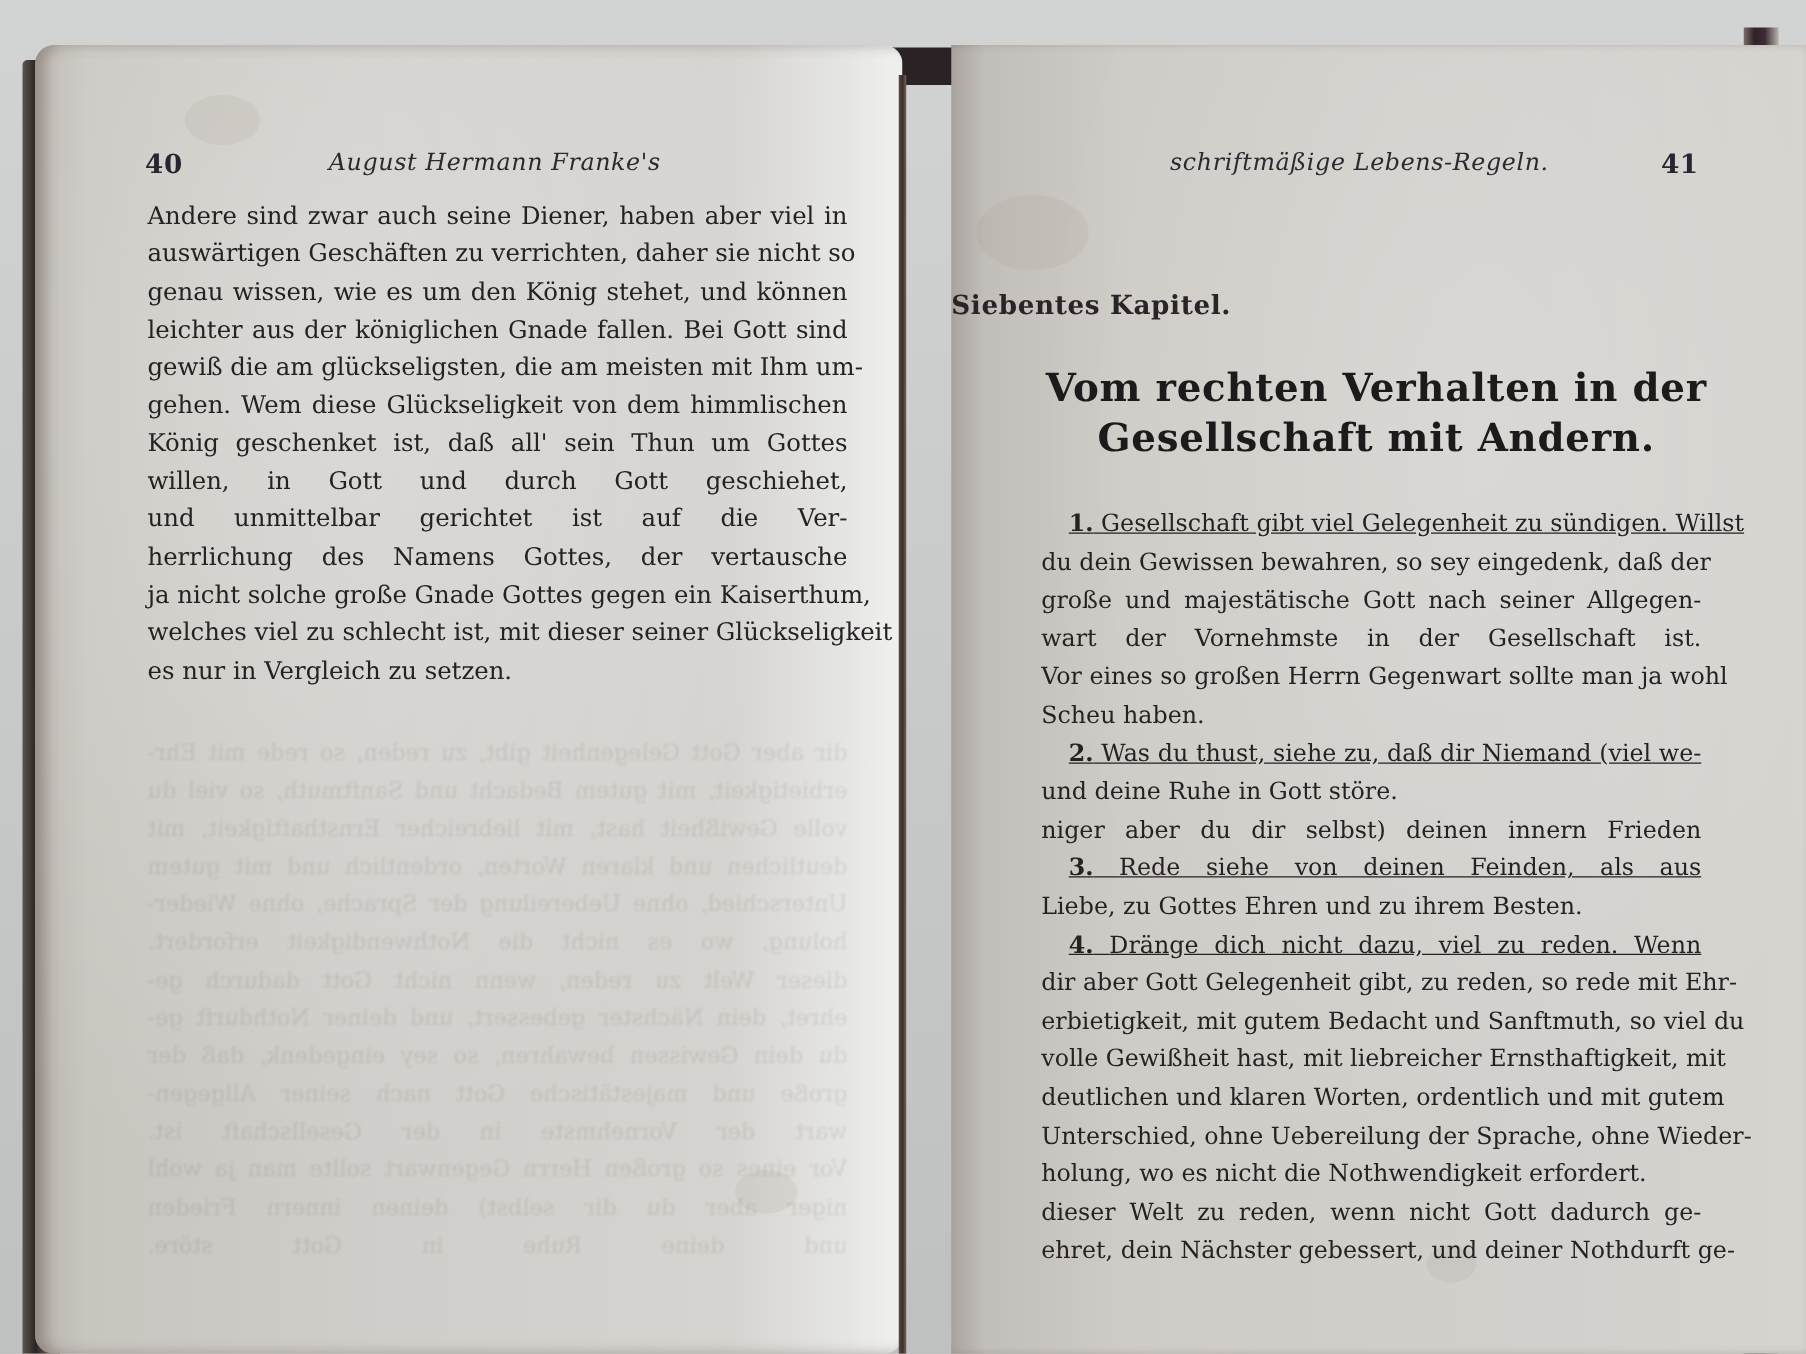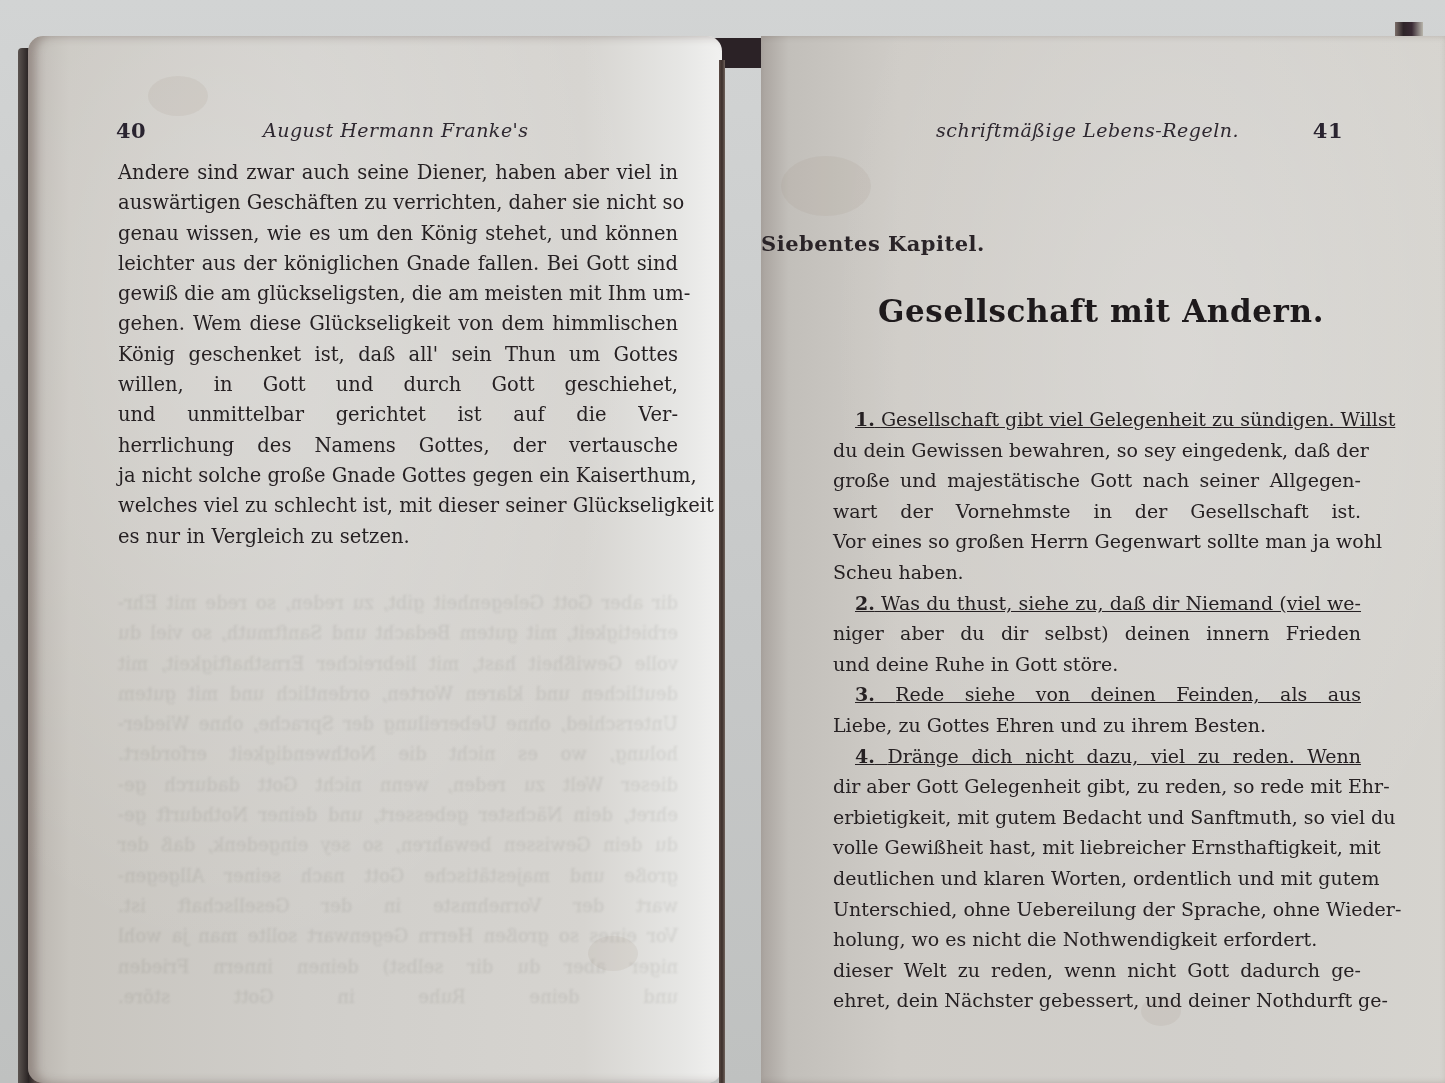--- a/index.html
+++ b/index.html
@@ -93,21 +93,21 @@
       letter-spacing: 0.5px;
     }
     .page-num {
       position: absolute;
       top: 0;
       font-weight: bold;
       font-size: 21px;
       color: #2a2430;
     }
     .page-left .page-num { left: 88px; }
-    .page-right .page-num { right: 108px; }
+    .page-right .page-num { right: 92px; }
     .head-title {
       position: absolute;
       top: 1px;
       font-style: italic;
       color: #2e2830;
     }
     .page-left .head-title { left: 235px; }
     .page-right .head-title { left: 175px; }
 
     
@@ -243,35 +243,36 @@
   <div class="stain" style="left:20px;top:120px;width:90px;height:60px;"></div>
 
   <div class="running-head">
     <span class="head-title">schriftmäßige Lebens-Regeln.</span>
     <span class="page-num">41</span>
   </div>
 
   <div class="chapter-label">Siebentes Kapitel.</div>
 
   <div class="chapter-title">
+    <div>Vom rechten Verhalten in der</div>
     <div>Gesellschaft mit Andern.</div>
   </div>
 
   <div class="text-block">
 
     <span class="line indent"><span class="num">1.</span> <span>Gesellschaft gibt viel Gelegenheit zu sündigen.  Willst</span></span>
     <span class="line">du dein Gewissen bewahren, so sey eingedenk, daß der</span>
     <span class="line">große und majestätische Gott nach seiner Allgegen-</span>
     <span class="line">wart der Vornehmste in der Gesellschaft ist.</span>
     <span class="line">Vor eines so großen Herrn Gegenwart sollte man ja wohl</span>
     <span class="line last">Scheu haben.</span>
 
     <span class="line indent"><span class="num">2.</span> <span>Was du thust, siehe zu, daß dir Niemand (viel we-</span></span>
+    <span class="line last">und deine Ruhe in Gott störe.</span>
     <span class="line">niger aber du dir selbst) deinen innern Frieden</span>
-    <span class="line last">und deine Ruhe in Gott störe.</span>
 
     <span class="line indent"><span class="num">3.</span> <span>Rede siehe von deinen Feinden, als aus</span></span>
     <span class="line last">Liebe, zu Gottes Ehren und zu ihrem Besten.</span>
 
     <span class="line indent"><span class="num">4.</span> <span>Dränge dich nicht dazu, viel zu reden.  Wenn</span></span>
     <span class="line">dir aber Gott Gelegenheit gibt, zu reden, so rede mit Ehr-</span>
     <span class="line">erbietigkeit, mit gutem Bedacht und Sanftmuth, so viel du</span>
     <span class="line">volle Gewißheit hast, mit liebreicher Ernsthaftigkeit, mit</span>
     <span class="line">deutlichen und klaren Worten, ordentlich und mit gutem</span>
     <span class="line">Unterschied, ohne Uebereilung der Sprache, ohne Wieder-</span>

